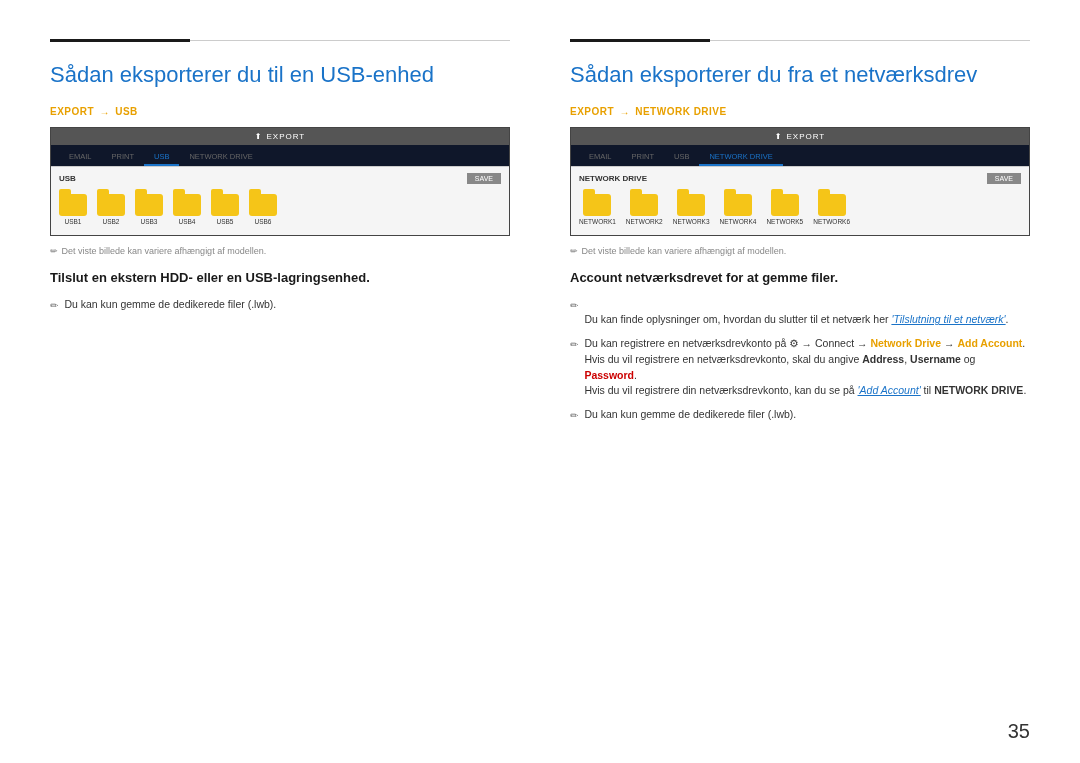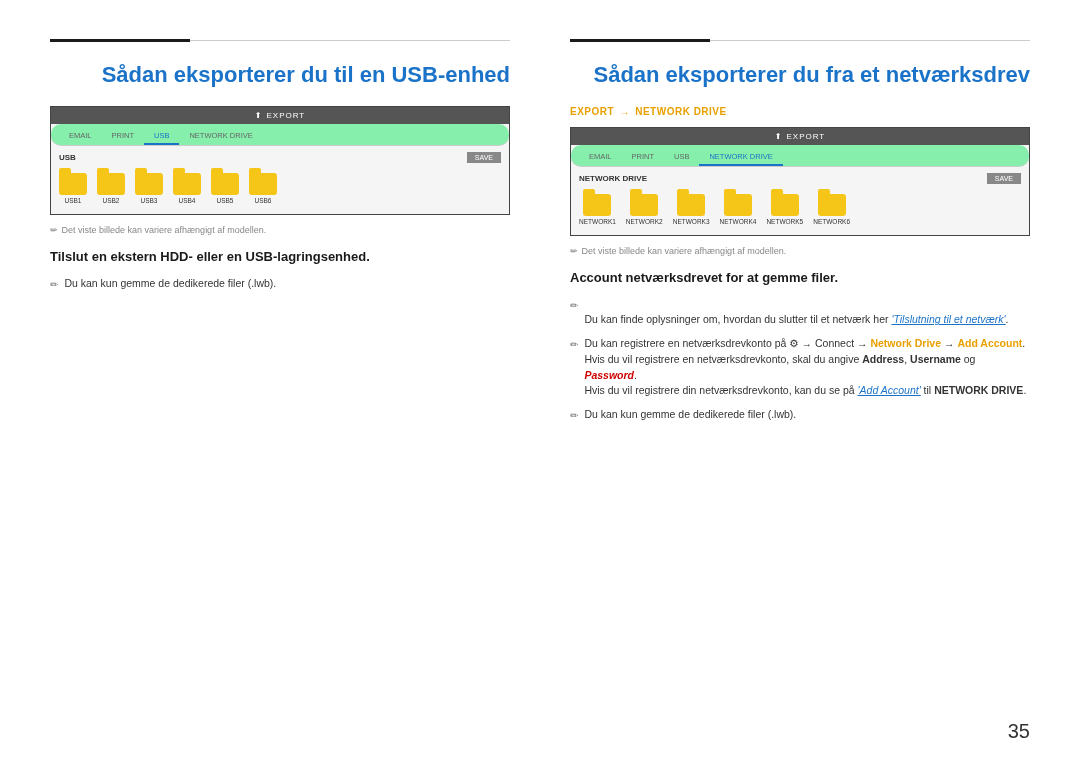--- a/index.html
+++ b/index.html
@@ -30,25 +30,24 @@
     }
 
     .right-column {
       padding-left: 30px;
       padding-right: 0;
       border-left: none;
     }
 
     .section-title {
       font-size: 22px;
-      font-weight: 700;
+      font-weight: 400;
       color: #1a73c8;
       margin-bottom: 16px;
       line-height: 1.3;
-      text-align: right;
     }
 
     .section-divider {
       width: 100%;
       height: 1px;
       background: #cccccc;
       margin-bottom: 20px;
       position: relative;
     }
 
@@ -91,24 +90,23 @@
       padding: 4px;
       letter-spacing: 1px;
       display: flex;
       align-items: center;
       justify-content: center;
       gap: 4px;
     }
 
     .screenshot-tabs {
       display: flex;
-      background: #86efac;
+      background: #0f172a;
       border-bottom: 1px solid #ccc;
       padding: 4px 8px 0 8px;
-      border-radius: 10px;
     }
 
     .tab-item {
       font-size: 7.5px;
       color: #666;
       padding: 3px 10px;
       cursor: pointer;
       text-transform: uppercase;
     }
 
@@ -235,21 +233,20 @@
     }
 
     .text-highlight-orange {
       color: #e8a000;
       font-weight: bold;
     }
 
     .text-highlight-red {
       color: #cc0000;
       font-weight: bold;
-      font-style: italic;
     }
 
     .text-bold {
       font-weight: bold;
     }
 
     .page-number {
       position: absolute;
       bottom: 20px;
       right: 50px;
@@ -264,20 +261,23 @@
   </style>
 </head>
 <body>
 
 <div class="page-container">
 
   <div class="left-column">
     <div class="section-divider"></div>
     <h1 class="section-title">Sådan eksporterer du til en USB-enhed</h1>
 
+    <div class="export-label">
+      <span>EXPORT</span><span class="arrow"> → </span><span>USB</span>
+    </div>
 
     <div class="screenshot-box screenshot-wrapper">
       <div class="screenshot-header">
         <span>⬆</span>
         <span>EXPORT</span>
       </div>
       <div class="screenshot-tabs">
         <span class="tab-item">EMAIL</span>
         <span class="tab-item">PRINT</span>
         <span class="tab-item active-usb">USB</span>

